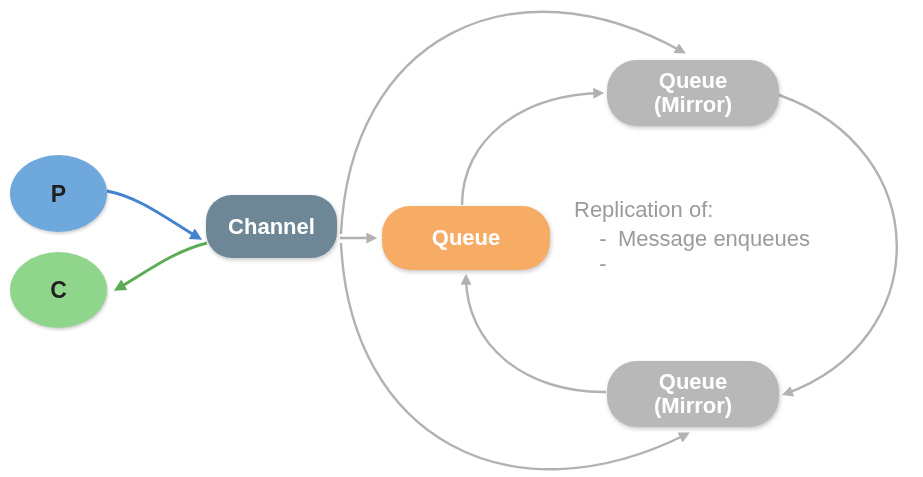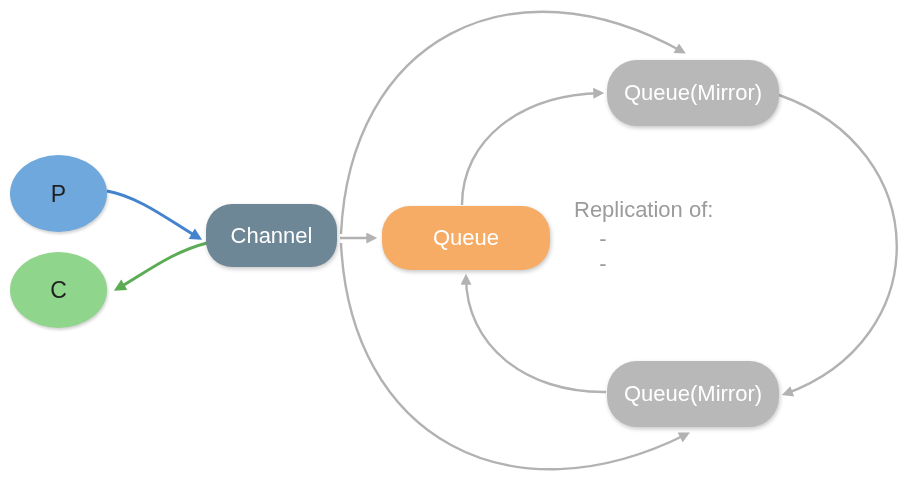--- a/index.html
+++ b/index.html
@@ -35,40 +35,41 @@
   .edge{fill:none;}
   .edge-gray{stroke:var(--edge-gray);stroke-width:2.4;}
   .edge-blue{stroke:var(--edge-blue);stroke-width:3;}
   .edge-green{stroke:var(--edge-green);stroke-width:3;}
   .head-gray{fill:var(--edge-gray);}
   .head-blue{fill:var(--edge-blue);}
   .head-green{fill:var(--edge-green);}
   .node{
     position:absolute;
     display:flex;
-    flex-direction:row;
+    flex-direction:column;
     align-items:center;
     justify-content:center;
     text-align:right;
     line-height:24px;
+    font-weight:bold;
   }
   .ellipse{
     border-radius:50%;
     color:var(--pc-text);
     font-size:23px;
     box-shadow:1px 2px 3px rgba(0,0,0,0.18);
   }
   .producer{left:10px;top:155px;width:97px;height:77px;background:var(--producer-fill);}
   .consumer{left:10px;top:252px;width:97px;height:76px;background:var(--consumer-fill);}
   .pill{
     color:var(--node-text);
     font-size:22px;
     box-shadow:1px 2px 4px rgba(0,0,0,0.22);
   }
-  .channel{left:206px;top:204px;width:131px;height:63px;border-radius:26px;background:var(--channel-fill);}
+  .channel{left:206px;top:195px;width:131px;height:63px;border-radius:26px;background:var(--channel-fill);}
   .master{left:382px;top:206px;width:168px;height:64px;border-radius:28px;background:var(--master-fill);}
   .mirror-top{left:607px;top:60px;width:172px;height:66px;border-radius:30px;background:var(--mirror-fill);}
   .mirror-bottom{left:607px;top:361px;width:172px;height:66px;border-radius:30px;background:var(--mirror-fill);}
   .annotation{
     position:absolute;
     left:574px;top:197px;
     color:var(--annotation-text);
     font-size:22px;
     line-height:25px;
   }
@@ -127,19 +128,20 @@
 
   <div class="node pill mirror-bottom">
     <span>Queue</span>
     <span>(Mirror)</span>
   </div>
 
   <div class="annotation">
     <div class="ann-title">Replication of:</div>
     <div class="ann-item">
       <span class="ann-dash">-</span>
+      <span>Message enqueues</span>
     </div>
     <div class="ann-item">
       <span class="ann-dash">-</span>
     </div>
   </div>
 
 </div>
 
 </body></html>

